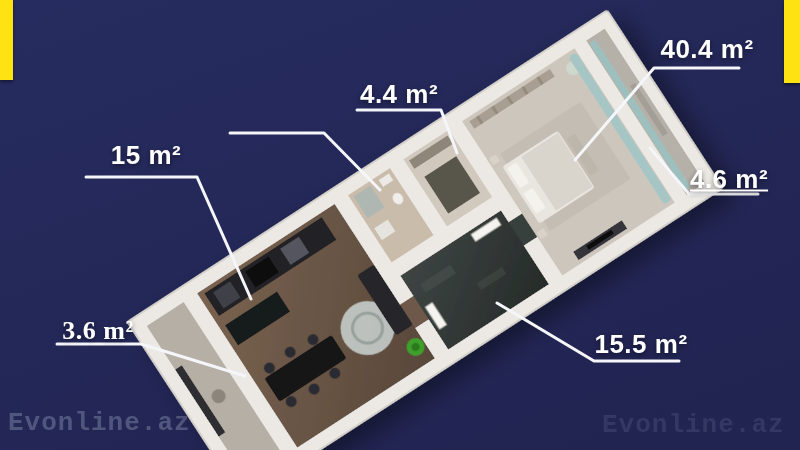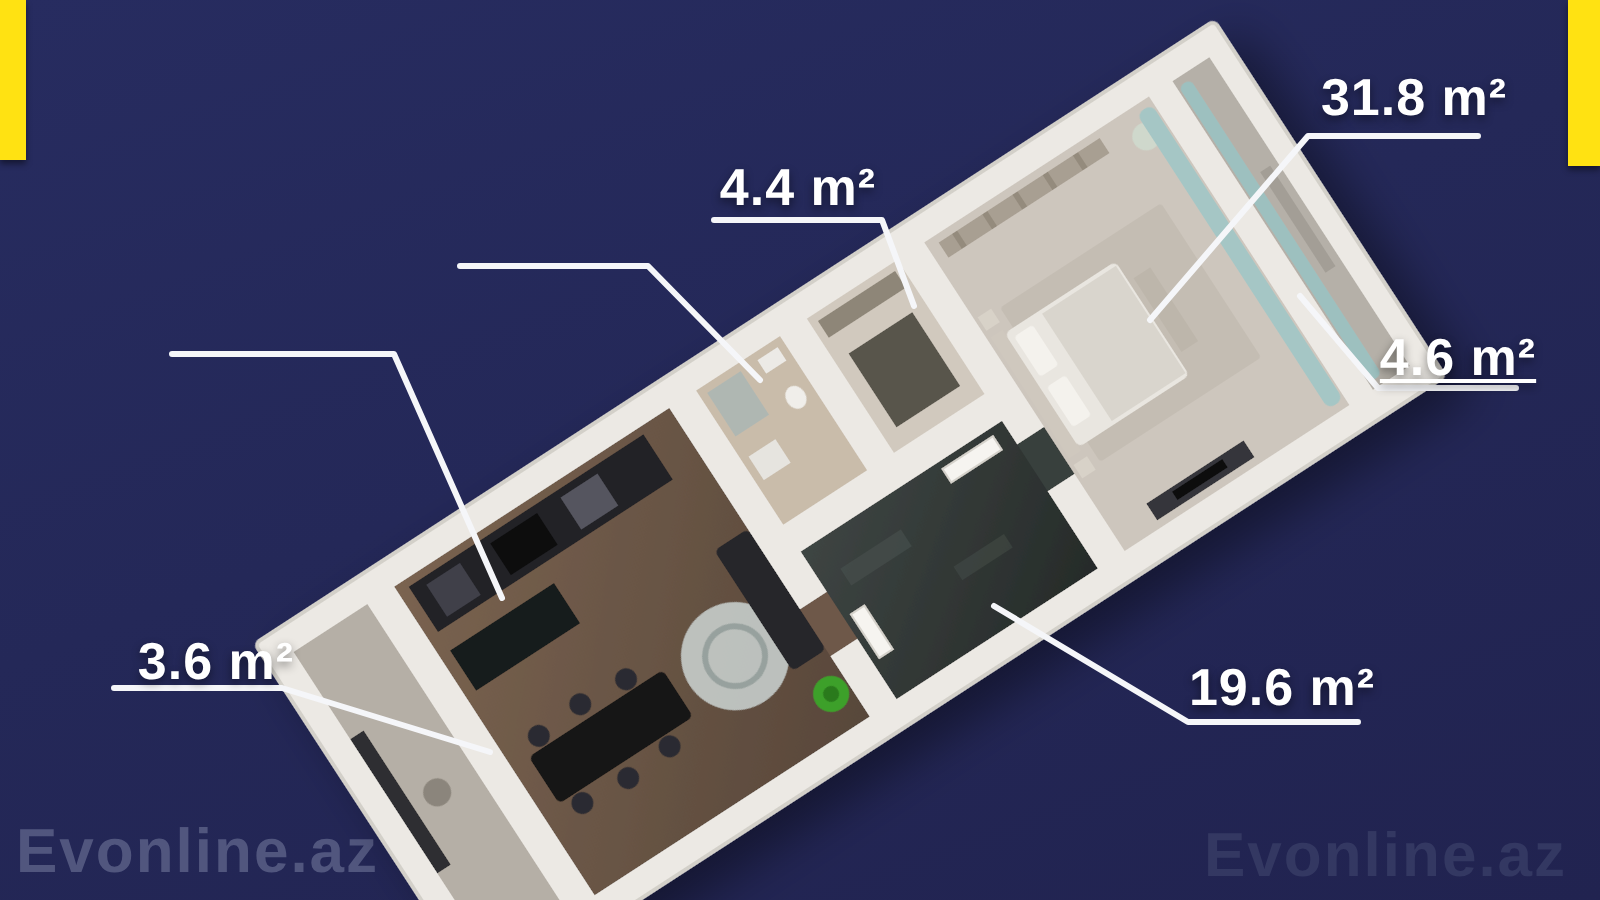--- a/index.html
+++ b/index.html
@@ -11,22 +11,22 @@
   .corner-bar{position:absolute;top:0;z-index:5;background:var(--accent_yellow,#ffe212);box-shadow:0 2px 3px rgba(0,0,0,.45);}
   #bar-left{left:0;width:13px;height:80px;}
   #bar-right{right:0;width:16px;height:83px;}
   #plan-svg{position:absolute;left:0;top:0;z-index:2;}
   .area-label{
     position:absolute;z-index:4;transform:translate(-50%,-50%);
     color:var(--label_color,#fff);font-weight:bold;font-size:26px;letter-spacing:.5px;
     text-shadow:0 2px 5px rgba(0,0,0,.45);white-space:nowrap;
   }
   .watermark{
-    position:absolute;z-index:1;font-family:Liberation Sans, sans-serif;font-weight:bold;
-    font-size:31px;letter-spacing:1px;white-space:nowrap;
+    position:absolute;z-index:1;font-family:Liberation Mono, monospace;font-weight:bold;
+    font-size:26px;letter-spacing:1px;white-space:nowrap;
   }
   #wm-left{left:8px;top:408px;color:#5a5f86;opacity:.85;}
   #wm-right{left:602px;top:410px;color:#3a3f68;opacity:.75;}
 </style>
 </head>
 <body>
 
 <div id="stage">
 
   <div id="wm-left" class="watermark">Evonline.az</div>
@@ -151,21 +151,22 @@
       <polyline points="86,177 197,177 251,299"></polyline>
       <polyline points="230,133 324,133 380,190"></polyline>
       <polyline points="357,110 441,110 457,153"></polyline>
       <polyline points="739,68 654,68 575,160"></polyline>
       <polyline points="650,148 689,194 758,194"></polyline>
       <polyline points="57,344 141,344 245,376"></polyline>
       <polyline points="497,303 594,361 679,361"></polyline>
     </g>
   </svg>
 
+  <div class="area-label" style="left:146px;top:155px;">15 m²</div>
   <div class="area-label" style="left:399px;top:94px;">4.4 m²</div>
-  <div class="area-label" style="left:707px;top:49px;">31.8 m²</div>
+  <div class="area-label" style="left:707px;top:49px;">40.4 m²</div>
   <div class="area-label" style="left:729px;top:179px;text-decoration:underline;">4.6 m²</div>
-  <div class="area-label" style="left:108px;top:331px;">3.6 m²</div>
-  <div class="area-label" style="left:641px;top:344px;">19.6 m²</div>
+  <div class="area-label" style="left:98px;top:331px;font-family:Liberation Serif, serif;">3.6 m²</div>
+  <div class="area-label" style="left:641px;top:344px;">15.5 m²</div>
 
   <div id="bar-left" class="corner-bar"></div>
   <div id="bar-right" class="corner-bar"></div>
 </div>
 
 </body></html>

